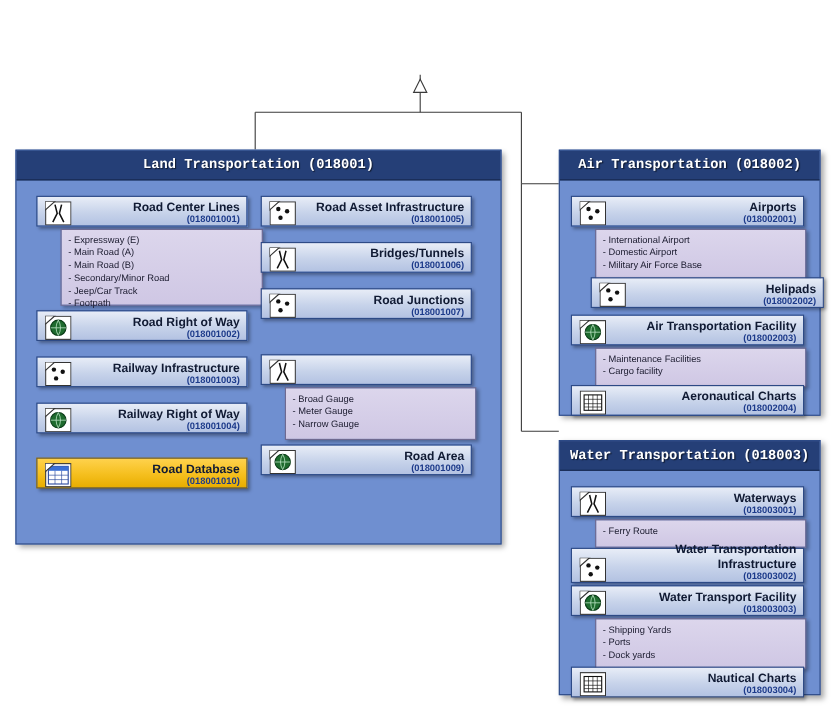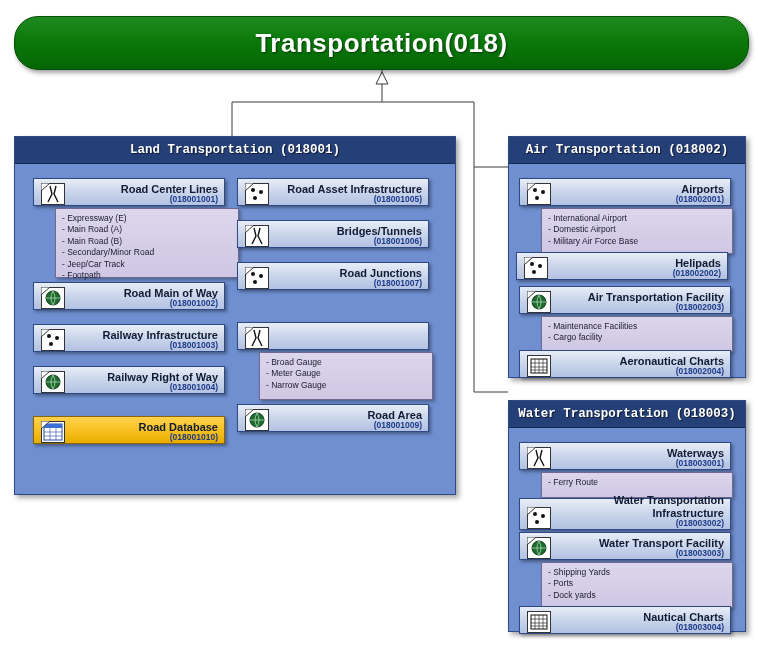--- a/index.html
+++ b/index.html
@@ -96,23 +96,20 @@
 
     <line x1="232" y1="102" x2="232" y2="136" stroke="#3a3a3a" stroke-width="1"></line>
 
     <line x1="474" y1="102" x2="474" y2="167" stroke="#3a3a3a" stroke-width="1"></line>
     <line x1="474" y1="167" x2="508" y2="167" stroke="#3a3a3a" stroke-width="1"></line>
 
     <line x1="474" y1="167" x2="474" y2="392" stroke="#3a3a3a" stroke-width="1"></line>
     <line x1="474" y1="392" x2="508" y2="392" stroke="#3a3a3a" stroke-width="1"></line>
   </svg>
 
-  <div class="root-box">
-    <span class="root-title">Transportation(018)</span>
-  </div>
 
   <div class="group" style="left:14px;top:136px;width:440px;height:357px;">
     <div class="group-hd">Land Transportation (018001)</div>
     <div class="group-body">
 
       <div class="ent" style="left:18px;top:14px;width:190px;height:26px;">
         <span class="ico">
           <svg width="24" height="22" viewBox="0 0 24 22">
               <rect x="0.5" y="0.5" width="23" height="21" fill="#fff" stroke="#333"></rect>
               <path d="M7 19 L11 11 L9 3" stroke="#111" stroke-width="1.4" fill="none"></path>
@@ -138,21 +135,21 @@
       <div class="ent" style="left:18px;top:118px;width:190px;height:26px;">
         <span class="ico">
           <svg width="24" height="22" viewBox="0 0 24 22">
               <rect x="0.5" y="0.5" width="23" height="21" fill="#fff" stroke="#333"></rect>
               <circle cx="12" cy="11" r="7" fill="#1e6b2e" stroke="#0c3d19"></circle>
               <path d="M5 11 h14 M12 4 q4 7 0 14 M12 4 q-4 7 0 14" stroke="#bfe6c8" stroke-width=".7" fill="none"></path>
               <polygon points="0,0 9,0 0,8" fill="#fff" stroke="#333" stroke-width="1"></polygon>
             </svg>
         </span>
         <span class="ent-txt">
-          <span class="ent-name">Road Main of Way</span>
+          <span class="ent-name">Road Right of Way</span>
           <span class="ent-code">(018001002)</span>
         </span>
       </div>
 
       <div class="ent" style="left:18px;top:160px;width:190px;height:26px;">
         <span class="ico">
           <svg width="24" height="22" viewBox="0 0 24 22">
               <rect x="0.5" y="0.5" width="23" height="21" fill="#fff" stroke="#333"></rect>
               <circle cx="8" cy="7" r="2" fill="#111"></circle>
               <circle cx="16" cy="9" r="2" fill="#111"></circle>
@@ -297,21 +294,21 @@
           <span class="ent-code">(018002001)</span>
         </span>
       </div>
 
       <div class="sublist" style="left:32px;top:44px;width:178px;height:36px;">
         <div>- International Airport</div>
         <div>- Domestic Airport</div>
         <div>- Military Air Force Base</div>
       </div>
 
-      <div class="ent" style="left:7px;top:88px;width:210px;height:26px;">
+      <div class="ent" style="left:28px;top:88px;width:210px;height:26px;">
         <span class="ico">
           <svg width="24" height="22" viewBox="0 0 24 22">
               <rect x="0.5" y="0.5" width="23" height="21" fill="#fff" stroke="#333"></rect>
               <circle cx="8" cy="7" r="2" fill="#111"></circle>
               <circle cx="16" cy="9" r="2" fill="#111"></circle>
               <circle cx="10" cy="15" r="2" fill="#111"></circle>
               <polygon points="0,0 9,0 0,8" fill="#fff" stroke="#333" stroke-width="1"></polygon>
             </svg>
         </span>
         <span class="ent-txt">

